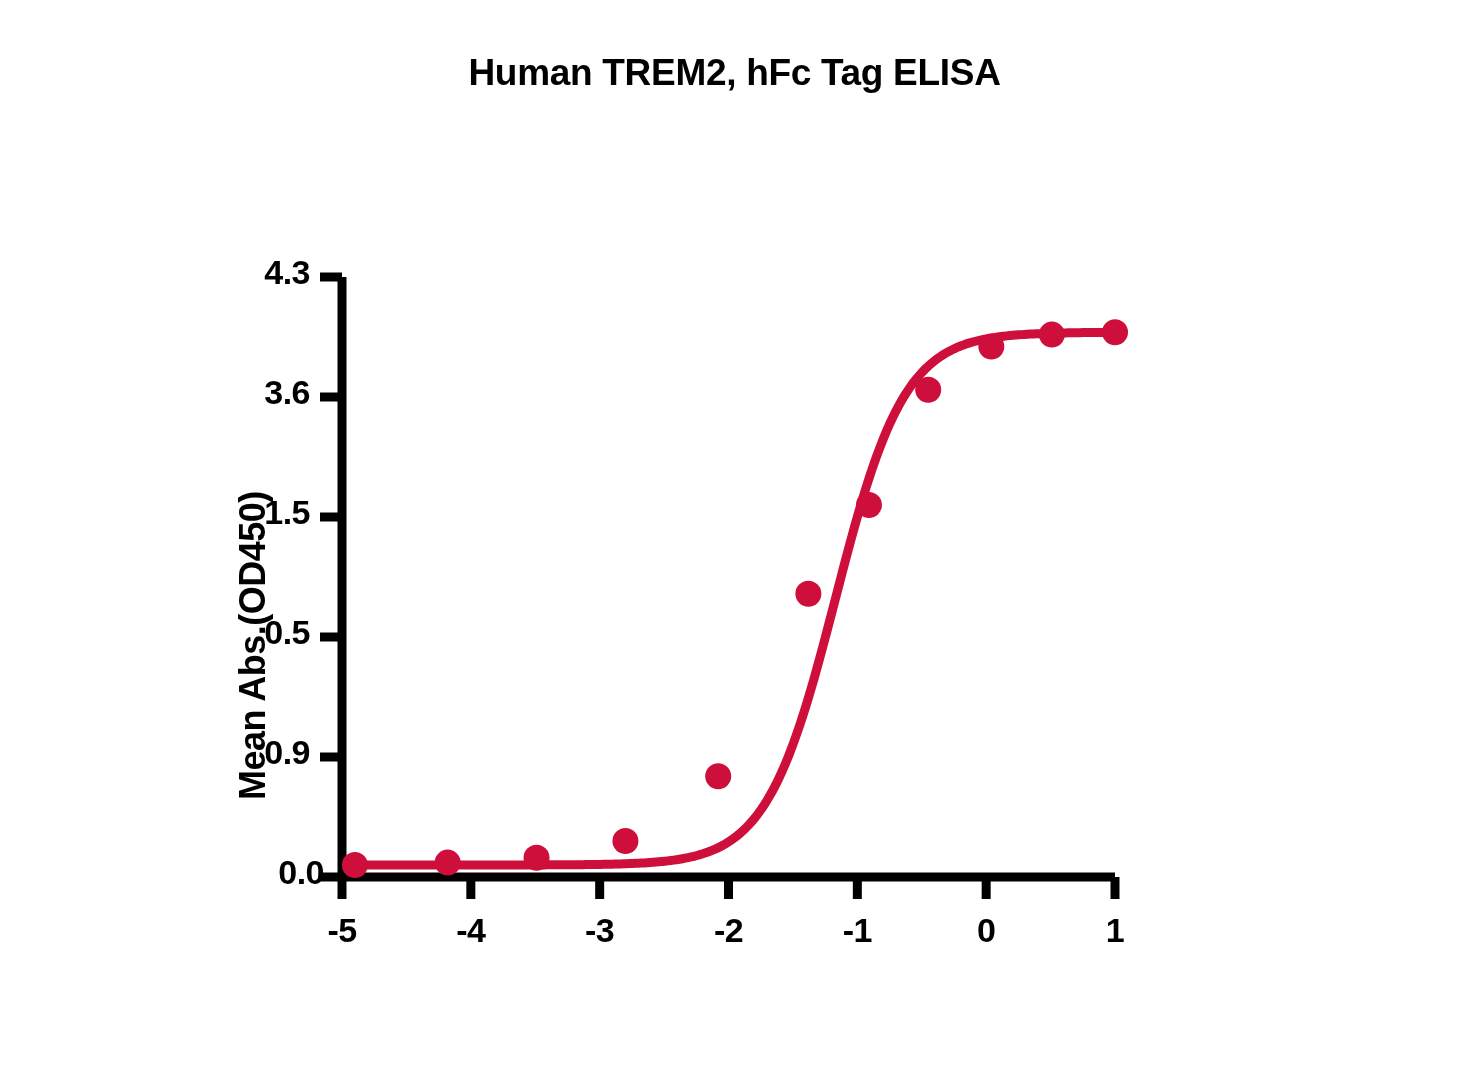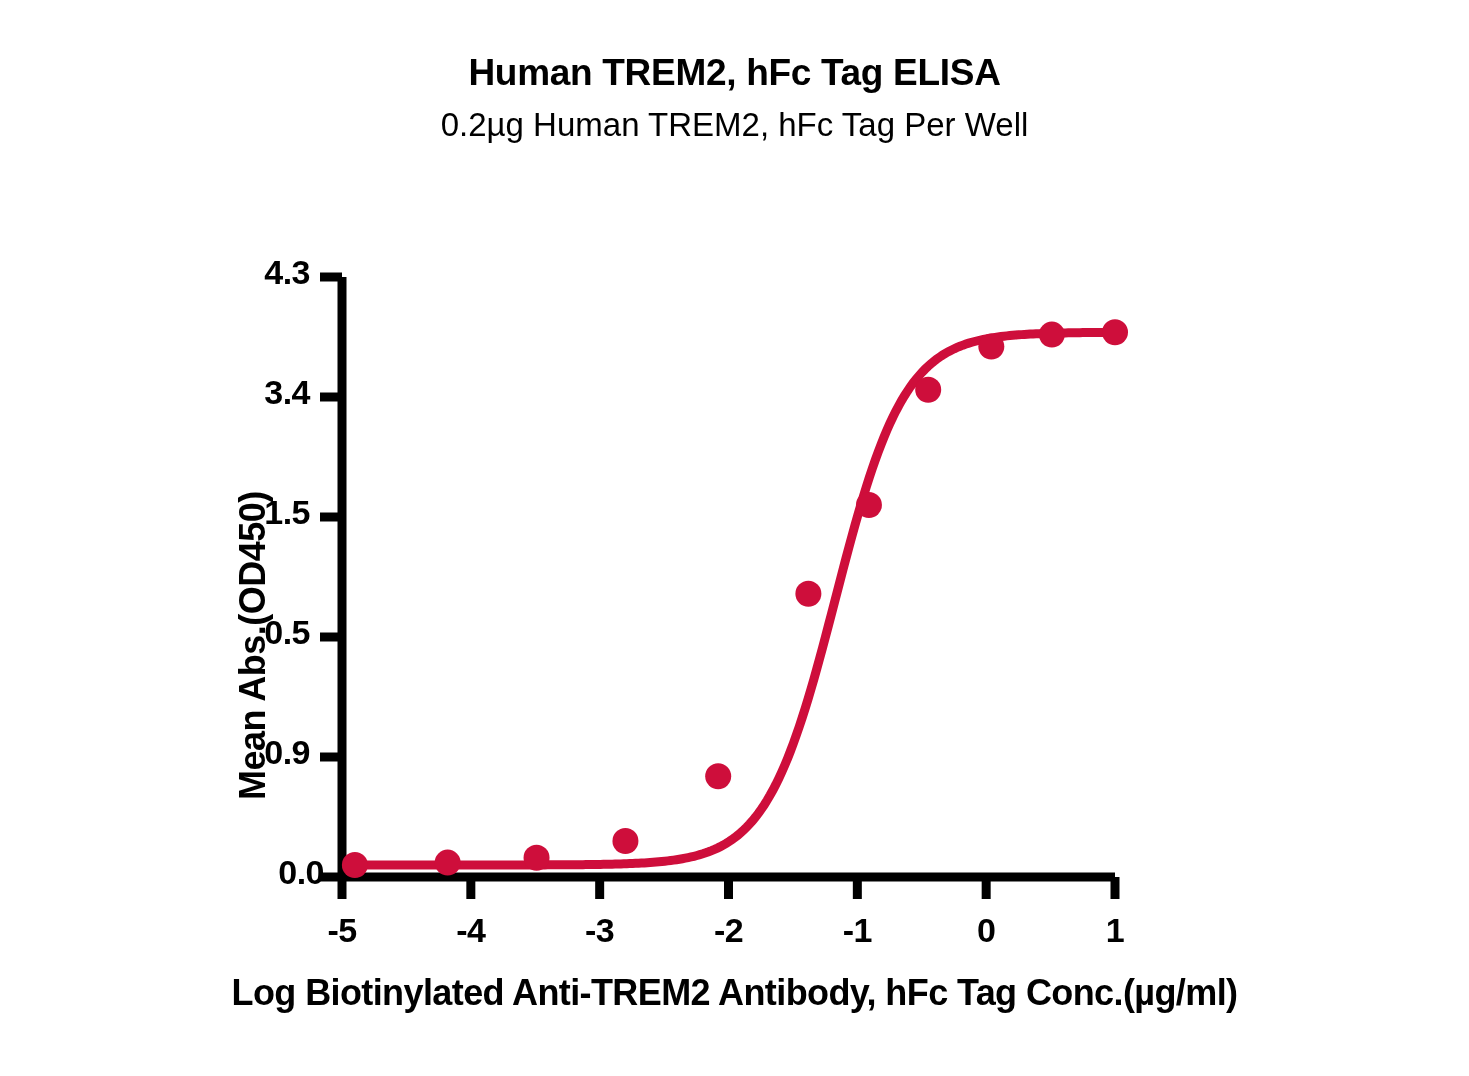--- a/index.html
+++ b/index.html
@@ -88,25 +88,23 @@
   }
   .tick-layer { position: absolute; left:0; top:0; }
 </style>
 </head>
 <body>
 
 <div id="figure">
 
   <div class="title-block">
     <div class="chart-title">Human TREM2, hFc Tag ELISA</div>
-    <div class="chart-subtitle">0.2µg Human TREM2, hFc Tag Per Well</div>
   </div>
 
   <div class="axis-title-y">Mean Abs.(OD450)</div>
-  <div class="axis-title-x">Log Biotinylated Anti-TREM2 Antibody, hFc Tag Conc.(µg/ml)</div>
 
   <svg id="plot-area" viewBox="0 0 1469 1076">
     <g id="axes-group">
 
       <line id="y-axis-line" x1="342" y1="277" x2="342" y2="877" stroke="#000000" stroke-width="9"></line>
 
       <line id="x-axis-line" x1="342" y1="877" x2="1115" y2="877" stroke="#000000" stroke-width="9"></line>
     </g>
     <g id="y-ticks">
         <line x1="320" x2="342" y1="877" y2="877" stroke="#000" stroke-width="9"></line>
@@ -139,21 +137,21 @@
         <circle cx="1051.87" cy="334.60" r="13" fill="#CE0E3B"></circle>
         <circle cx="1115.00" cy="332.20" r="13" fill="#CE0E3B"></circle>
       </g>
   </svg>
 
   <div class="tick-layer" id="y-tick-labels">
       <div class="ytick-label" style="top: 853px; left: 232px;">0.0</div>
       <div class="ytick-label" style="top: 733px; left: 218px;">0.9</div>
       <div class="ytick-label" style="top: 613px; left: 218px;">0.5</div>
       <div class="ytick-label" style="top: 493px; left: 218px;">1.5</div>
-      <div class="ytick-label" style="top: 373px; left: 218px;">3.4</div>
+      <div class="ytick-label" style="top: 373px; left: 218px;">3.6</div>
       <div class="ytick-label" style="top: 253px; left: 218px;">4.3</div>
     </div>
   <div class="tick-layer" id="x-tick-labels">
       <div class="xtick-label" style="left: 312px; top: 911px;">-5</div>
       <div class="xtick-label" style="left: 440.833px; top: 911px;">-4</div>
       <div class="xtick-label" style="left: 569.667px; top: 911px;">-3</div>
       <div class="xtick-label" style="left: 698.5px; top: 911px;">-2</div>
       <div class="xtick-label" style="left: 827.333px; top: 911px;">-1</div>
       <div class="xtick-label" style="left: 956.167px; top: 911px;">0</div>
       <div class="xtick-label" style="left: 1085px; top: 911px;">1</div>

